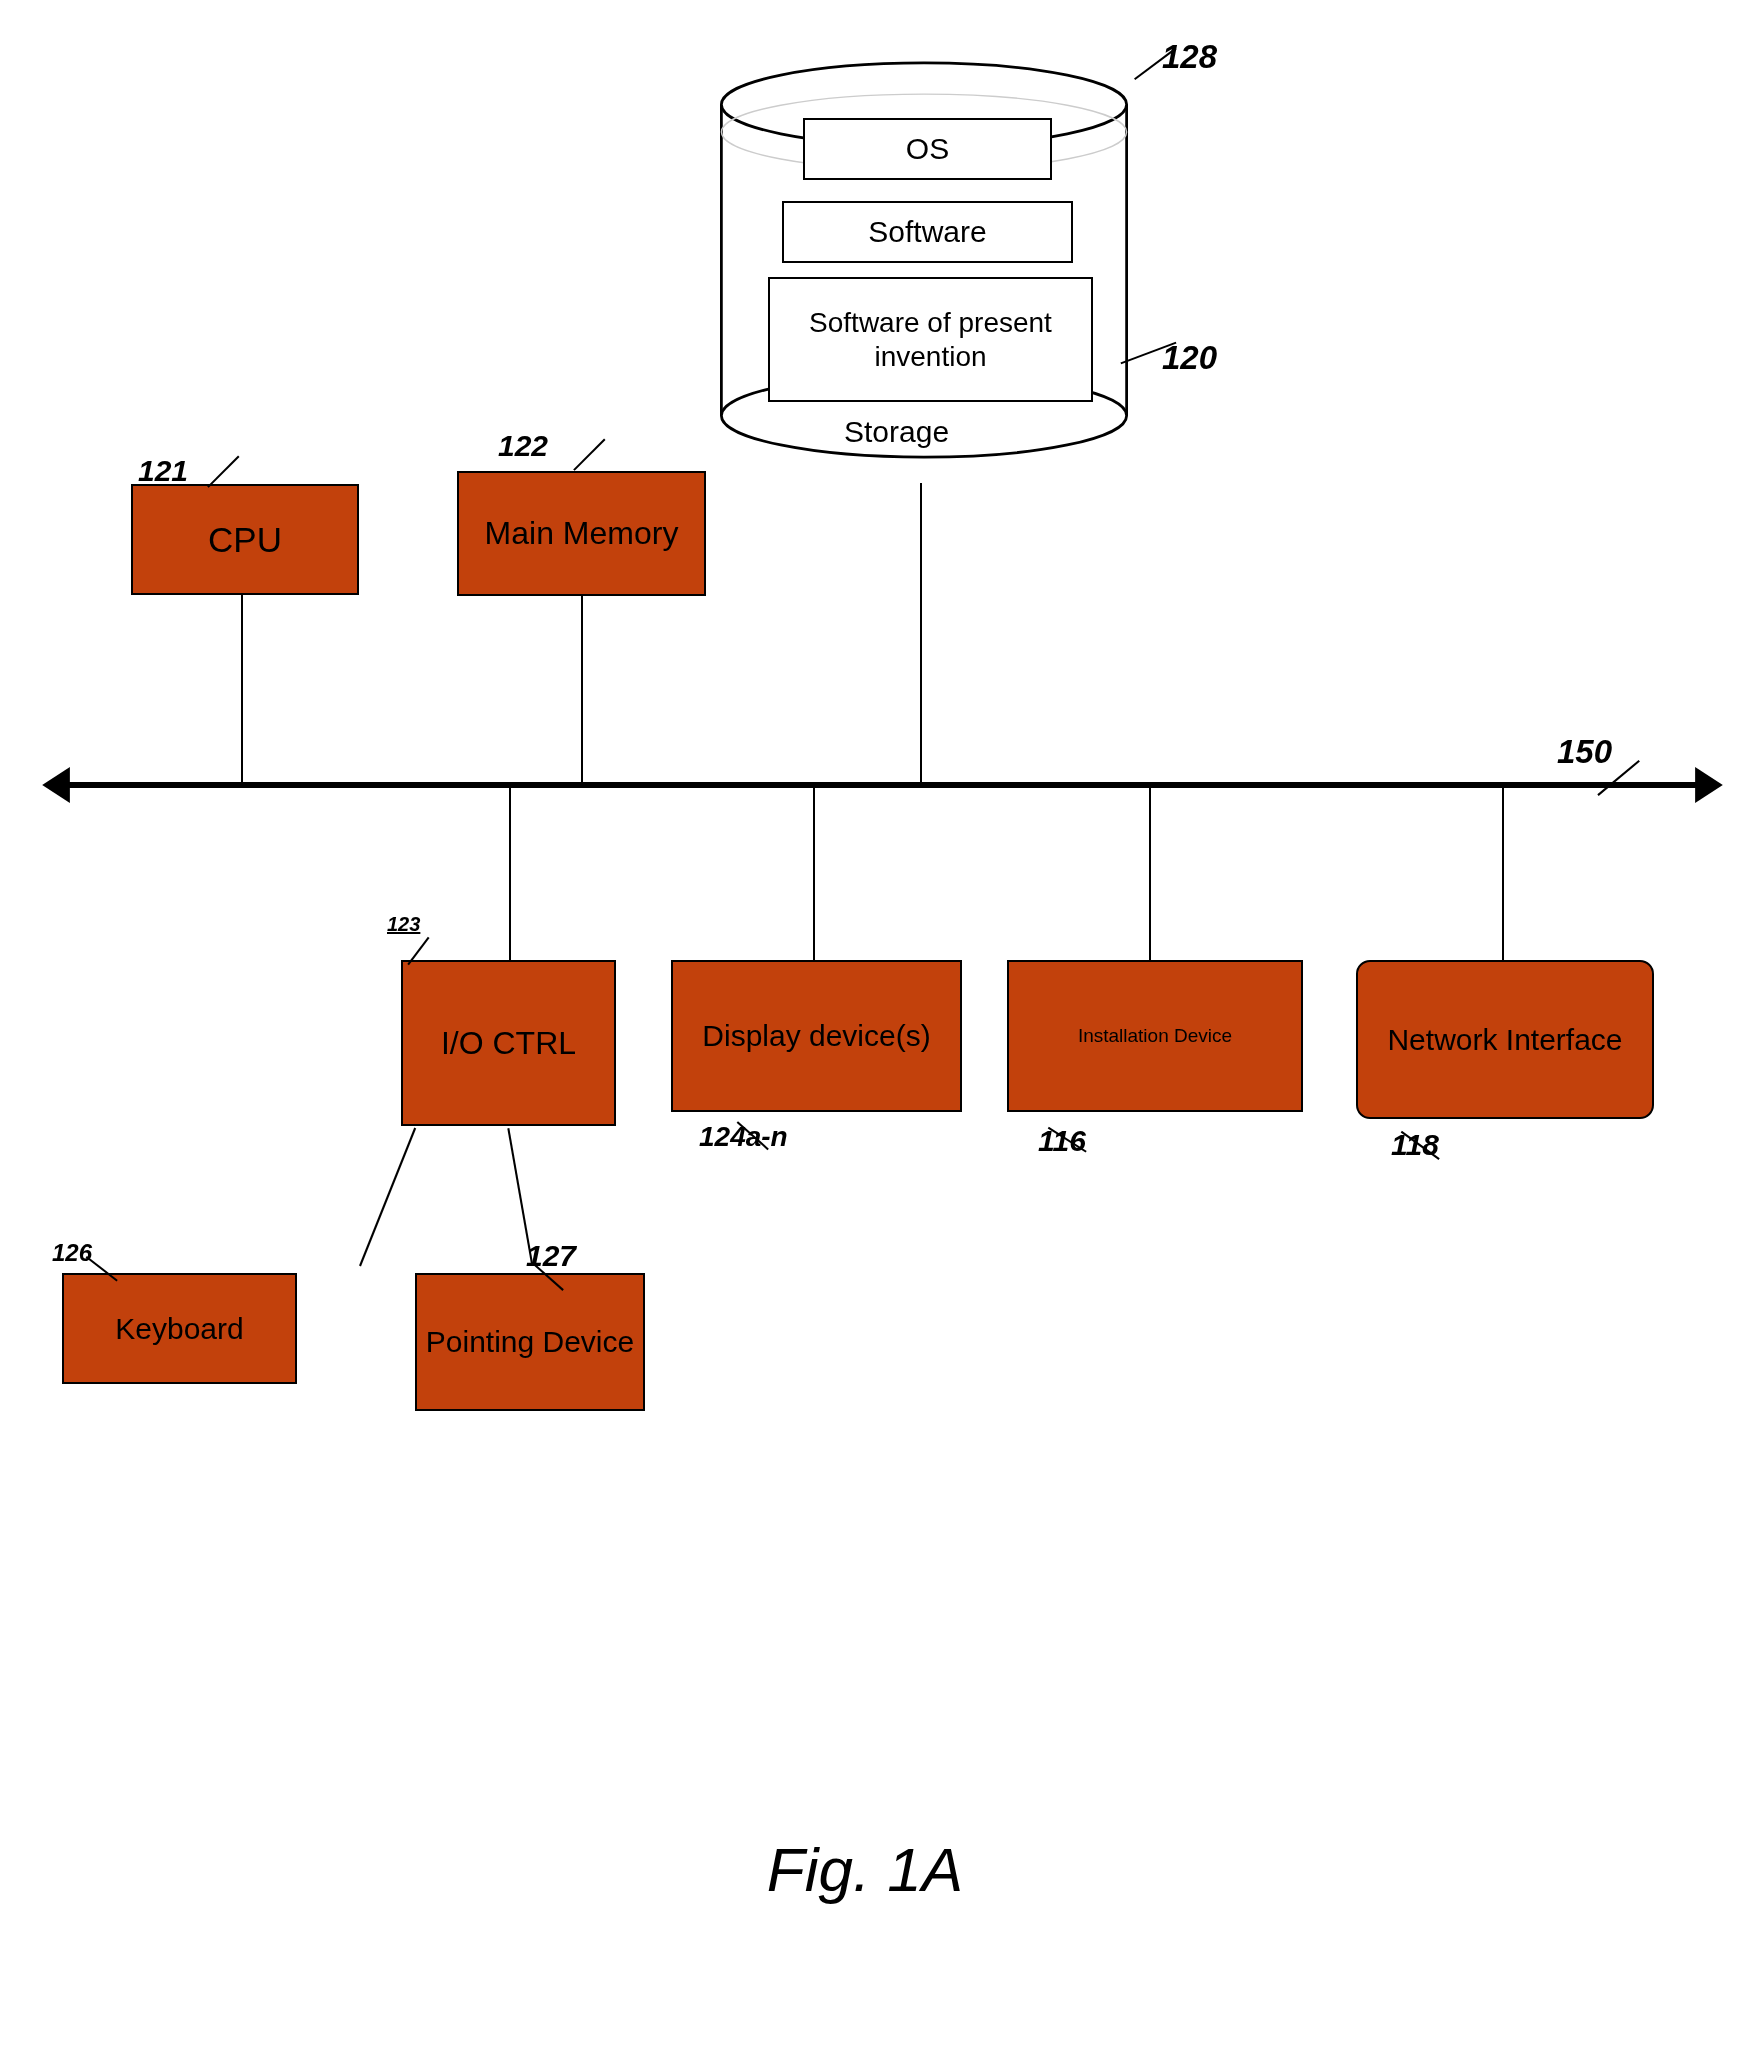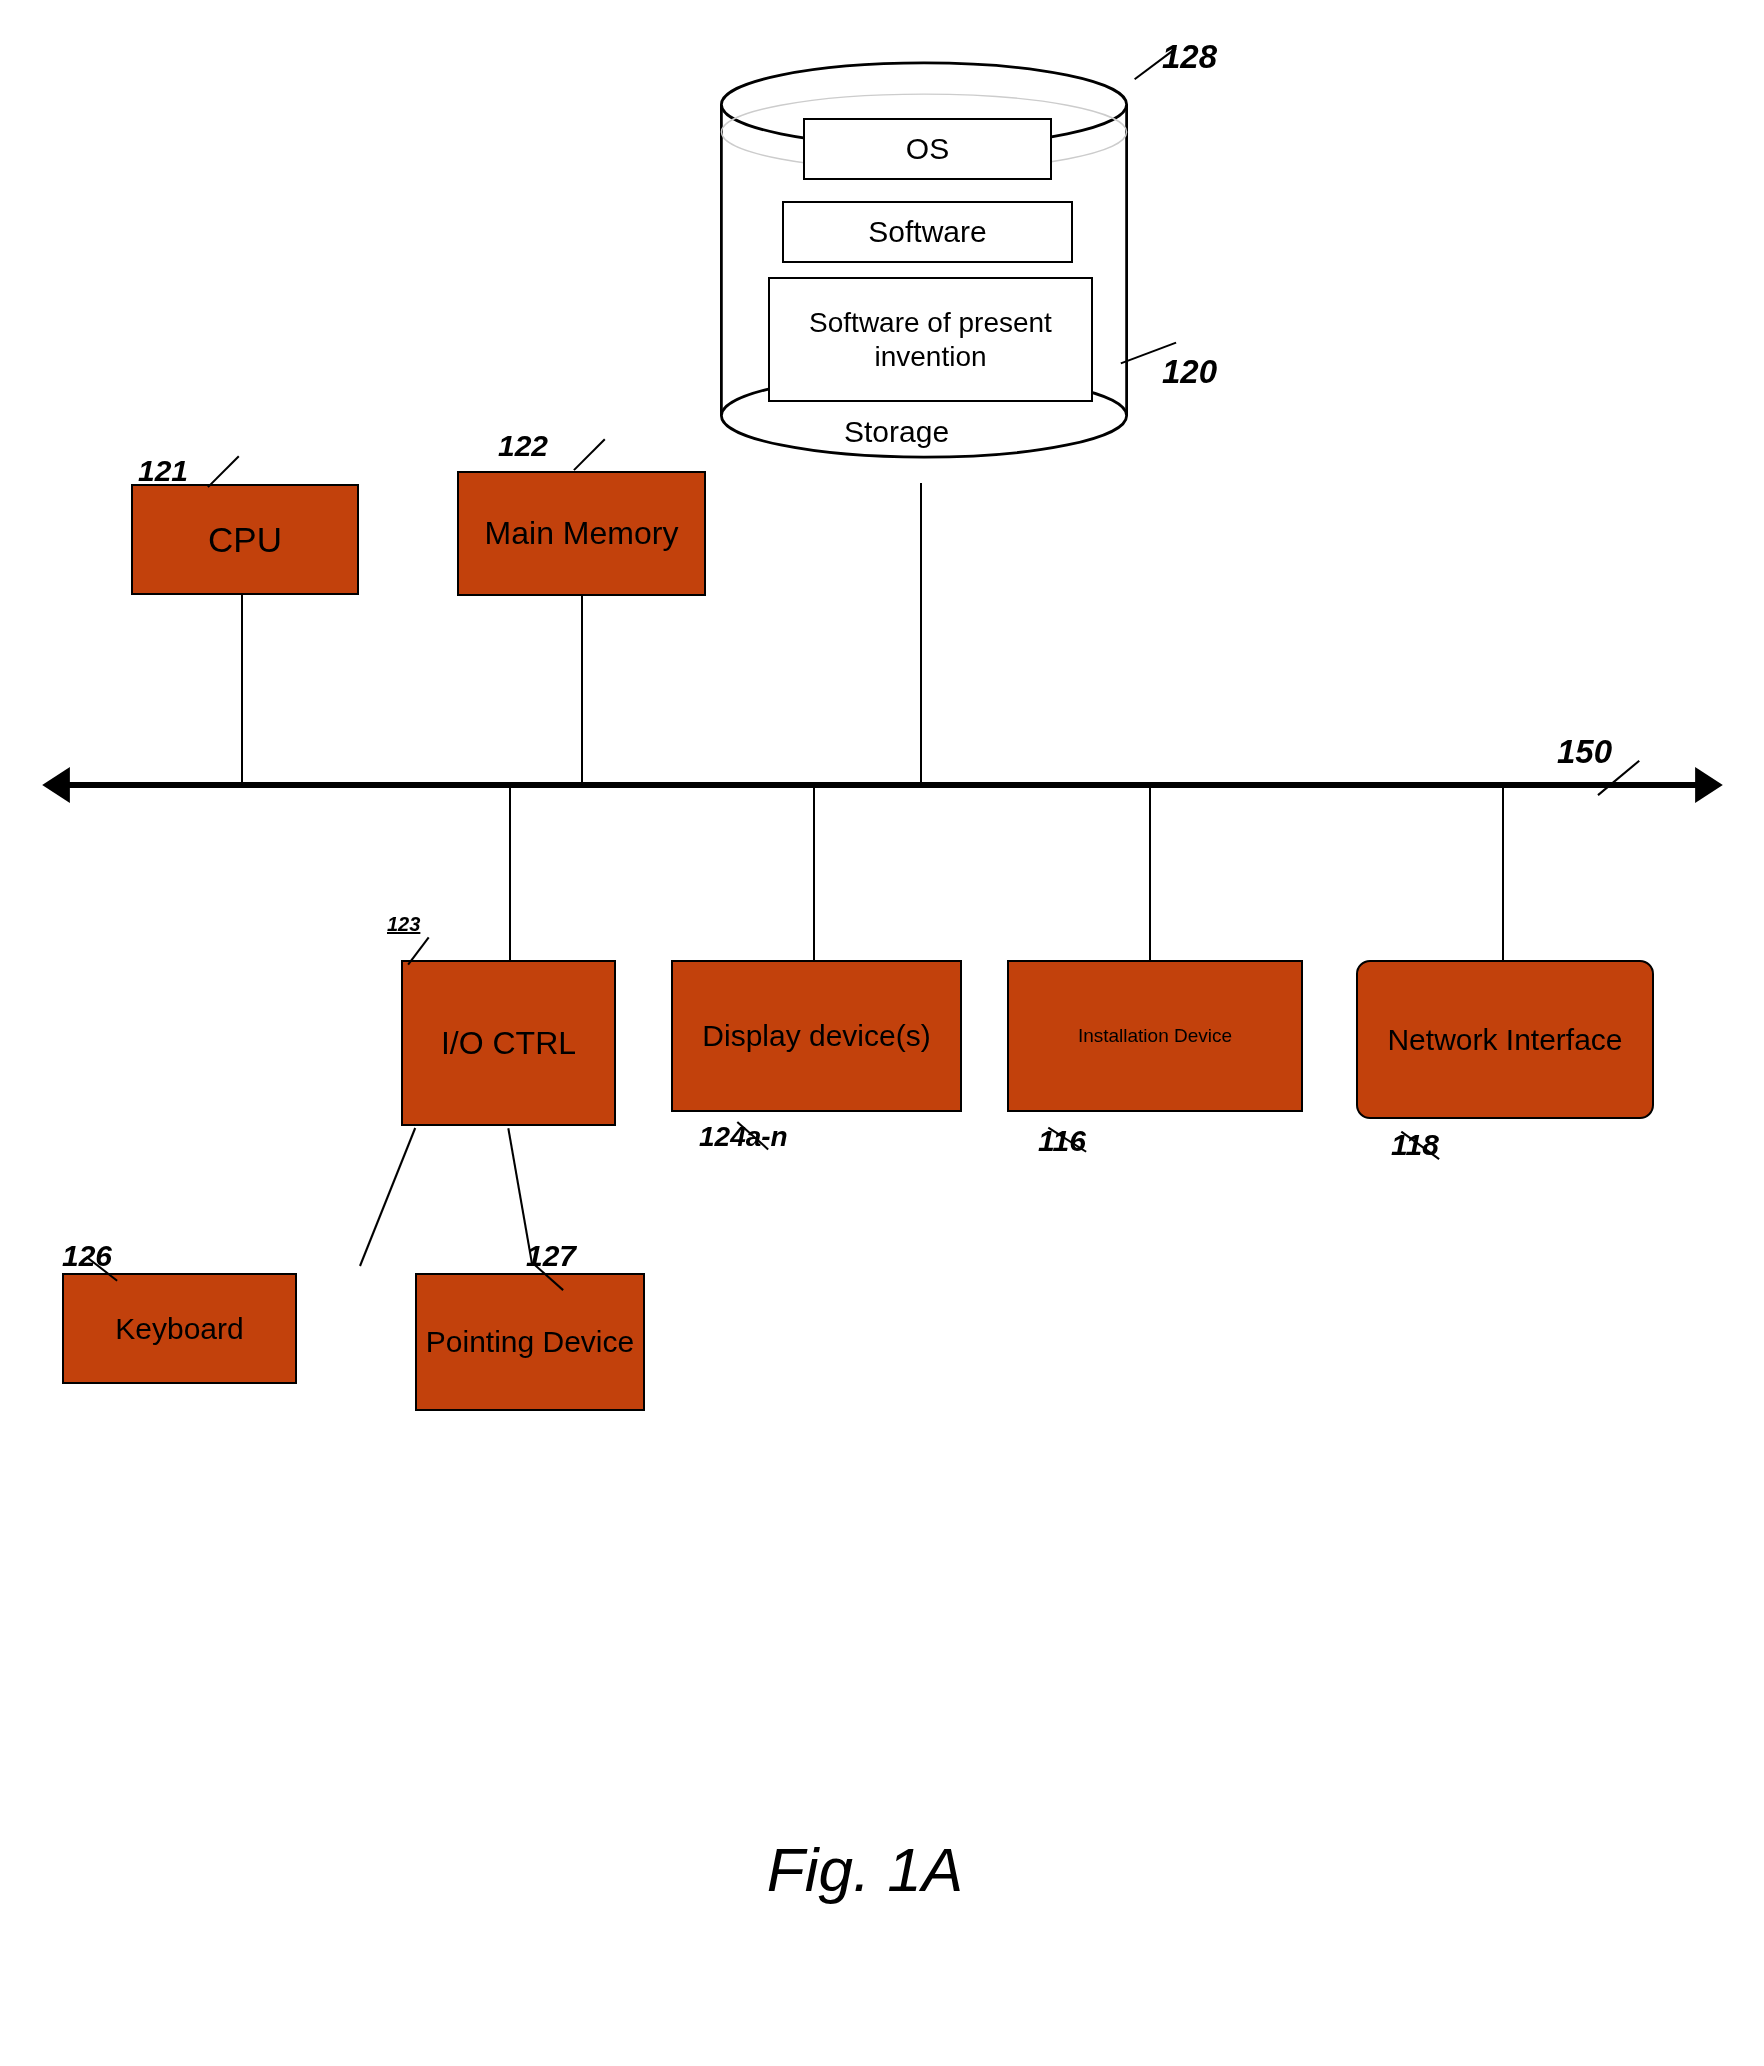--- a/index.html
+++ b/index.html
@@ -89,21 +89,21 @@
   </svg>
 
   <div class="storage-box" style="left:803px; top:118px; width:249px; height:62px; font-size:30px;">OS</div>
 
   <div class="storage-box" style="left:782px; top:201px; width:291px; height:62px; font-size:30px;">Software</div>
 
   <div class="storage-box" style="left:768px; top:277px; width:325px; height:125px; font-size:28px;">Software of present invention</div>
 
   <div style="position:absolute; left:844px; top:415px; font-size:30px; font-weight:normal;">Storage</div>
 
-  <div class="label" style="left:1162px; top:339px; font-size:33px;margin-top:14px;">120</div>
+  <div class="label" style="left:1162px; top:339px; font-size:33px;">120</div>
   <svg style="position:absolute;left:1107px;top:332px;width:76px;height:42px;" viewBox="0 0 110 60">
     <line x1="100" y1="15" x2="20" y2="45" stroke="#000" stroke-width="3"></line>
   </svg>
 
   <div style="position:absolute; left:55px; top:782px; width:1647px; height:5.5px; background:#000;"></div>
 
   <svg style="position:absolute;left:42px;top:767px;width:35px;height:36px;" viewBox="0 0 50 52">
     <polygon points="0,26 40,0 40,52" fill="#000"></polygon>
   </svg>
 
@@ -140,21 +140,21 @@
   <div class="label" style="left:387px; top:913px; font-size:20px;text-decoration:underline;">123</div>
   <svg style="position:absolute;left:394px;top:927px;width:42px;height:48px;" viewBox="0 0 60 70">
     <line x1="50" y1="15" x2="20" y2="55" stroke="#000" stroke-width="3"></line>
   </svg>
 
   <svg style="position:absolute;left:291px;top:1121px;width:138px;height:152px;" viewBox="0 0 200 220">
     <line x1="180" y1="10" x2="100" y2="210" stroke="#000" stroke-width="3"></line>
   </svg>
   <div class="box" style="left:62px; top:1273px; width:235px; height:111px; font-size:30px;">Keyboard</div>
 
-  <div class="label" style="left:62px; top:1239px; font-size:30px;">126</div>
+  <div class="label" style="left:52px; top:1239px; font-size:24px;">126</div>
   <svg style="position:absolute;left:76px;top:1246px;width:48px;height:42px;" viewBox="0 0 70 60">
     <line x1="60" y1="50" x2="15" y2="15" stroke="#000" stroke-width="3"></line>
   </svg>
 
   <svg style="position:absolute;left:498px;top:1121px;width:55px;height:152px;" viewBox="0 0 80 220">
     <line x1="15" y1="10" x2="50" y2="210" stroke="#000" stroke-width="3"></line>
   </svg>
   <div class="box" style="left:415px; top:1273px; width:230px; height:138px; font-size:30px;">Pointing Device</div>
 
   <div class="label" style="left:526px; top:1239px; font-size:30px;">127</div>

